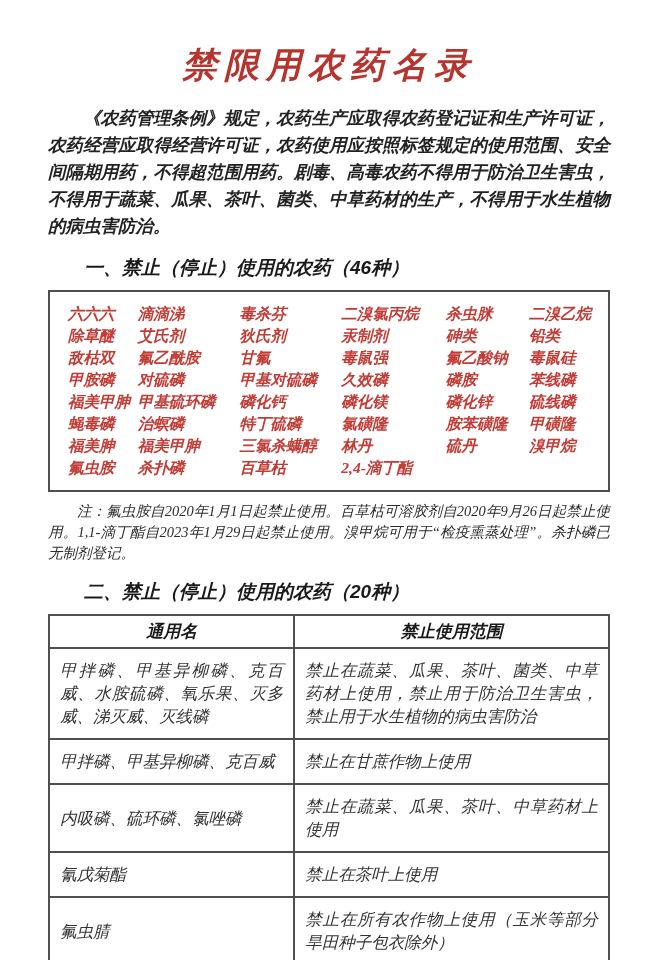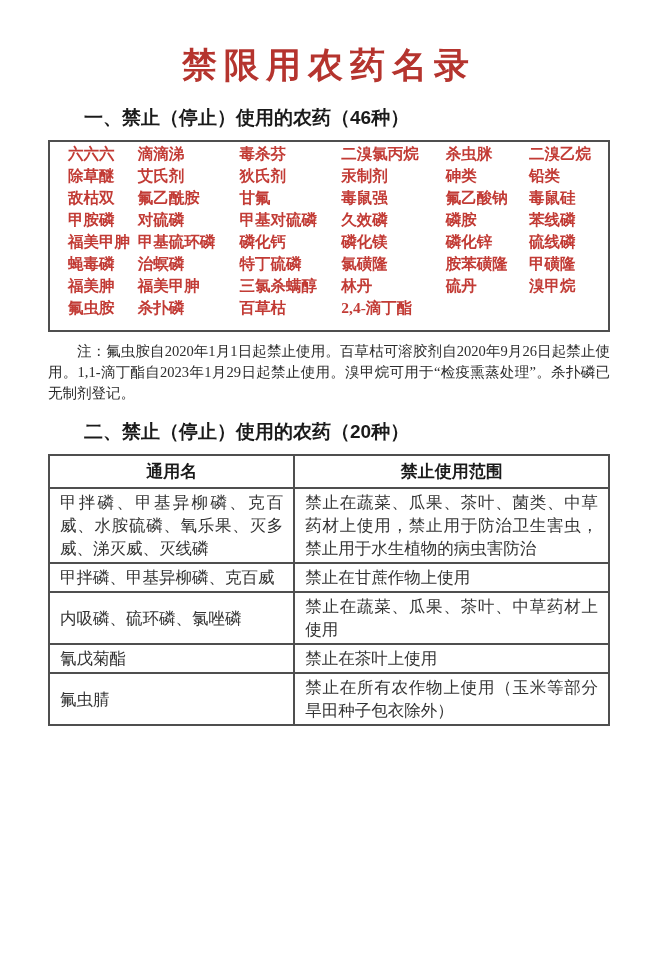--- a/index.html
+++ b/index.html
@@ -20,20 +20,21 @@
     margin: 0 auto;
     background: var(--page-bg);
     overflow: hidden;
     font-family: "Liberation Serif", "DejaVu Serif", serif;
     color: var(--body-black);
   }
   .page {
     width: 656px;
     height: 876px;
     padding: 28px 46px 0 48px;
+    font-style: italic;
   }
   .doc-title {
     text-align: center;
     color: var(--title-red);
     font-size: 35px;
     font-weight: 700;
     letter-spacing: 7px;
     margin: 14px 0 16px 0;
     font-family: "Liberation Serif", "DejaVu Serif", serif;
   }
@@ -48,21 +49,21 @@
   .section-heading {
     font-family: "Liberation Sans", "DejaVu Sans", sans-serif;
     font-size: 19px;
     font-weight: 700;
     color: var(--heading-black);
     margin: 15px 0 9px 0;
     padding-left: 36px;
   }
   .redbox {
     border: 2px solid var(--border-gray);
-    padding: 1px 4px 11px 18px;
+    padding: 11px 4px 11px 18px;
     margin-bottom: 9px;
     display: grid;
     grid-template-columns: 13% 19% 19% 19.5% 15.5% 14%;
   }
   .redbox .pesticide {
     color: var(--pesticide-red);
     font-weight: 700;
     font-size: 15.5px;
     line-height: 22px;
     white-space: nowrap;
@@ -90,35 +91,36 @@
     padding: 4px 6px;
     margin-top: 20px;
   }
   table.ban-table th, table.ban-table td {
     border: 2px solid var(--border-gray);
   }
   table.ban-table td {
     font-size: 16.5px;
     line-height: 23px;
     color: var(--table-text);
-    padding: 2px 10px;
+    padding: 10px 10px;
     text-align: justify;
     vertical-align: middle;
     border-radius: 20px;
   }
   table.ban-table col.c1 { width: 43.8%; }
   table.ban-table col.c2 { width: 56.2%; }
 </style>
 </head>
 <body>
 
 <div class="page">
 
   <h1 class="doc-title">禁限用农药名录</h1>
 
+  <p class="intro">《农药管理条例》规定，农药生产应取得农药登记证和生产许可证，农药经营应取得经营许可证，农药使用应按照标签规定的使用范围、安全间隔期用药，不得超范围用药。剧毒、高毒农药不得用于防治卫生害虫，不得用于蔬菜、瓜果、茶叶、菌类、中草药材的生产，不得用于水生植物的病虫害防治。</p>
 
   <h2 class="section-heading">一、禁止（停止）使用的农药（46种）</h2>
 
   <div class="redbox" id="banned-grid">
       <span class="pesticide">六六六</span>
       <span class="pesticide">滴滴涕</span>
       <span class="pesticide">毒杀芬</span>
       <span class="pesticide">二溴氯丙烷</span>
       <span class="pesticide">杀虫脒</span>
       <span class="pesticide">二溴乙烷</span>

